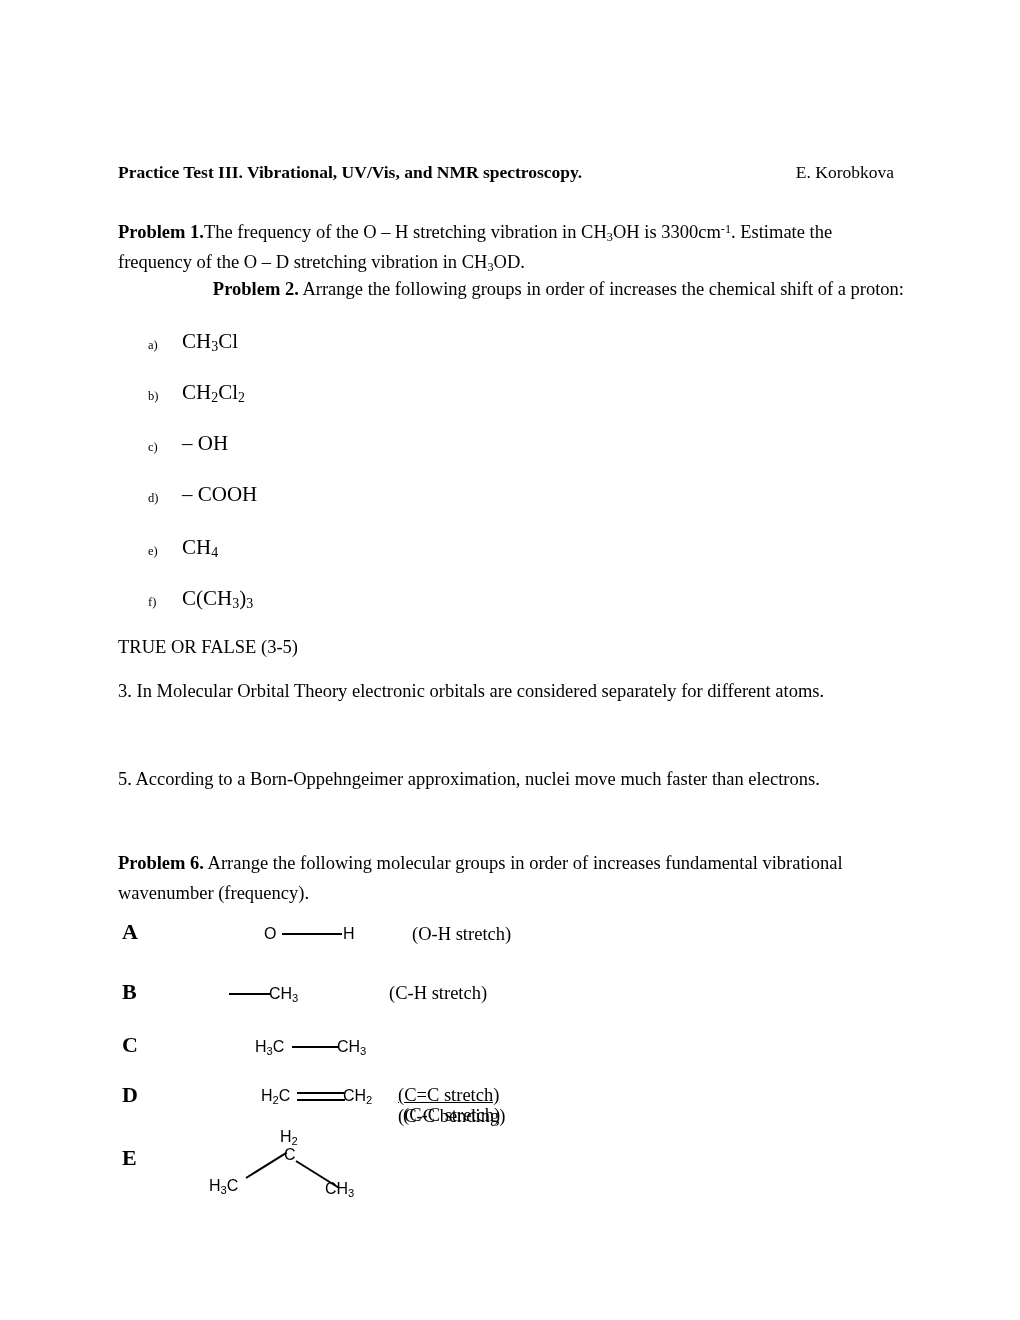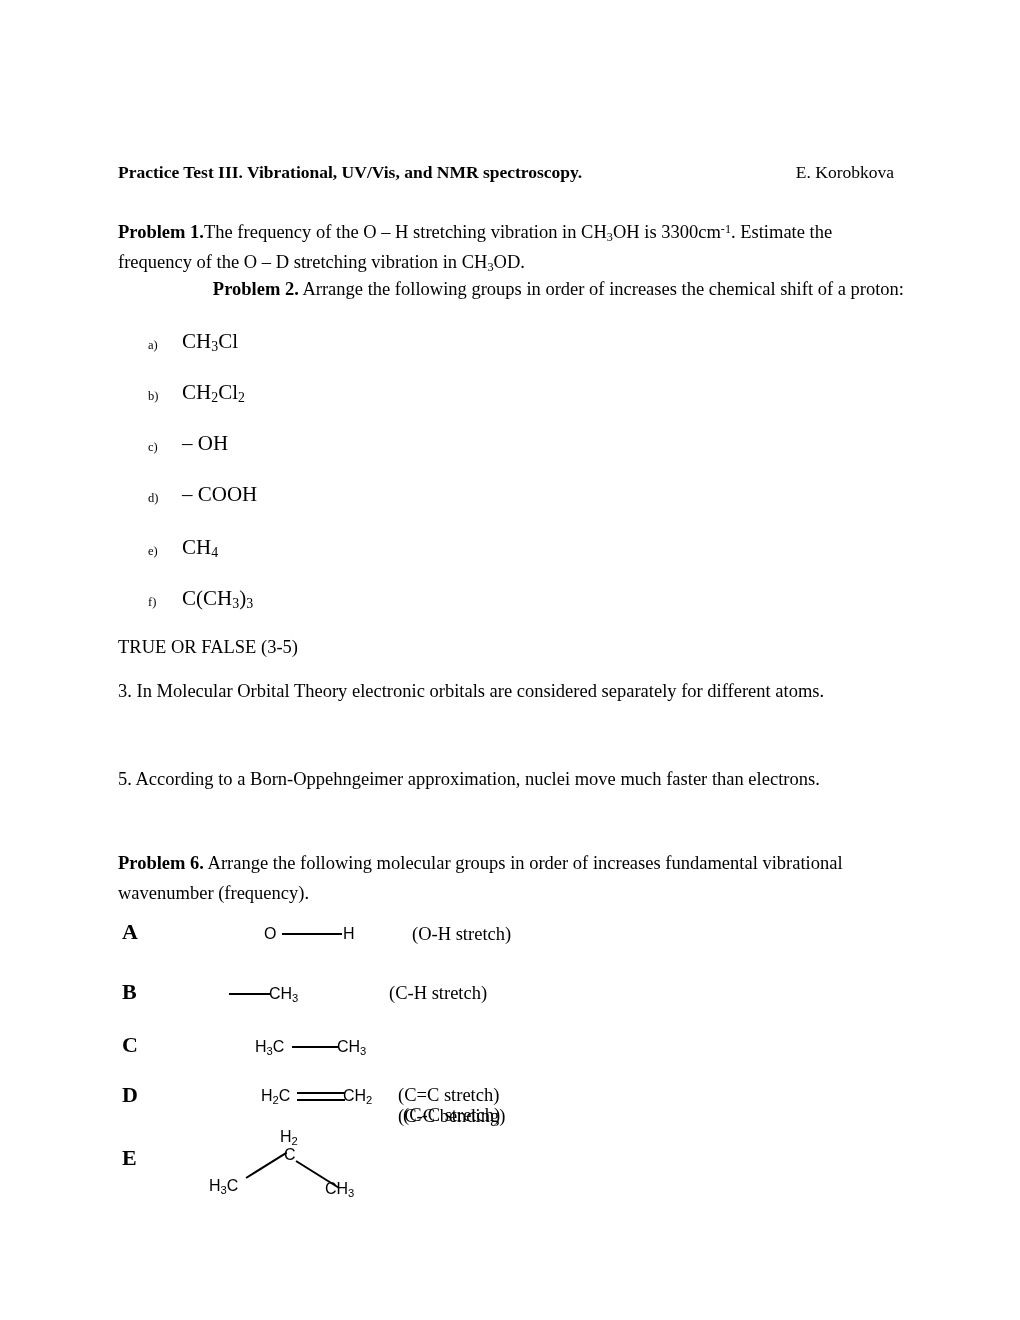--- a/index.html
+++ b/index.html
@@ -150,21 +150,21 @@
   #C-bond { left: 292px; top: 1046px; width: 47px; }
   #C-CH3 { left: 337px; top: 1038px; }
   #C-cap { left: 403px; top: 1064px; margin-top: 39px; }
 
   
   #D-letter { top: 1083px; }
   #D-H2C { left: 261px; top: 1087px; }
   #D-bond1 { left: 297px; top: 1092px; width: 48px; }
   #D-bond2 { left: 297px; top: 1099px; width: 48px; }
   #D-CH2 { left: 343px; top: 1087px; }
-  #D-cap { left: 398px; top: 1083px; }
+  #D-cap { left: 398px; top: 1083px; text-decoration: underline; }
 
   
   #E-letter { top: 1146px; }
   #E-H2 { left: 280px; top: 1128px; }
   #E-C  { left: 284px; top: 1146px; }
   #E-H3C { left: 209px; top: 1177px; }
   #E-CH3 { left: 325px; top: 1180px; }
   #E-bond-left  { left: 246px; top: 1177px; width: 48px; transform: rotate(-32deg); }
   #E-bond-right { left: 296px; top: 1160px; width: 50px; transform: rotate(32deg); }
   #E-cap { left: 398px; top: 1104px; }

